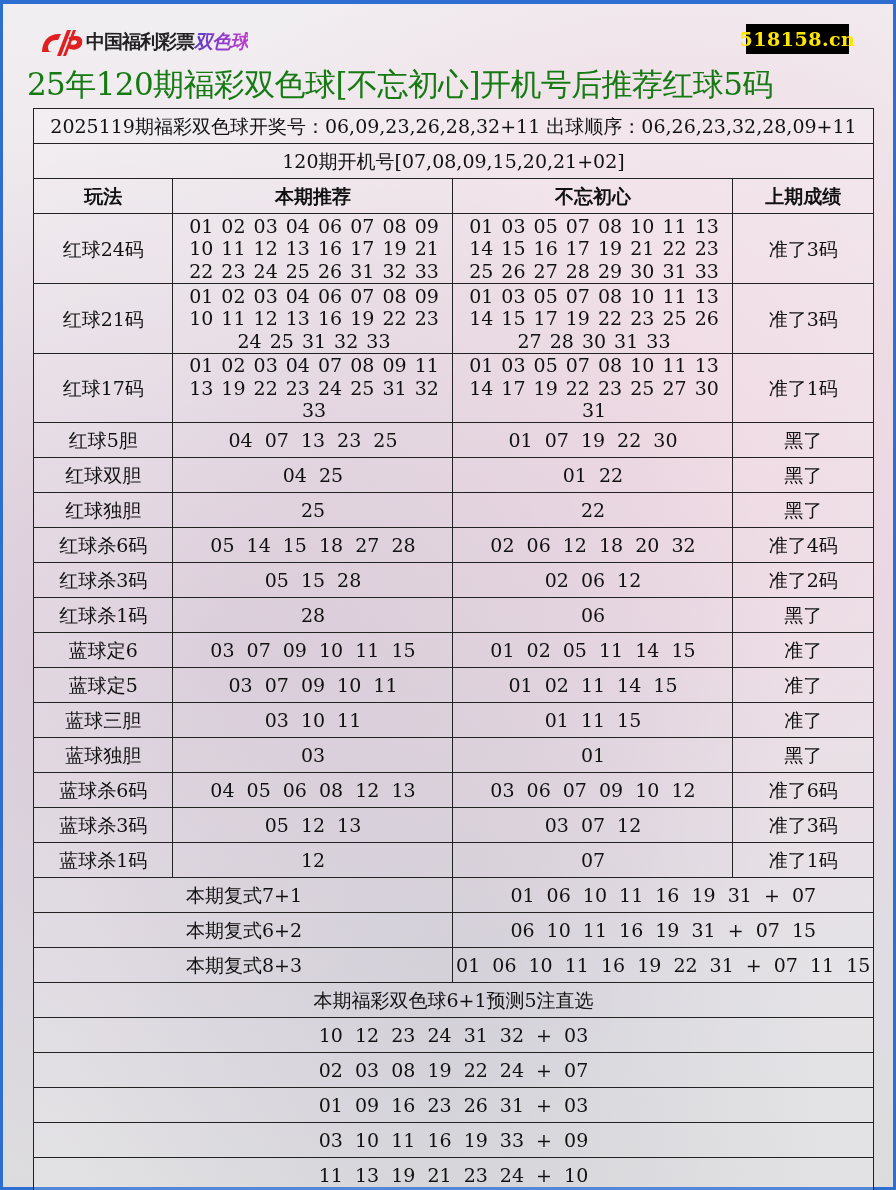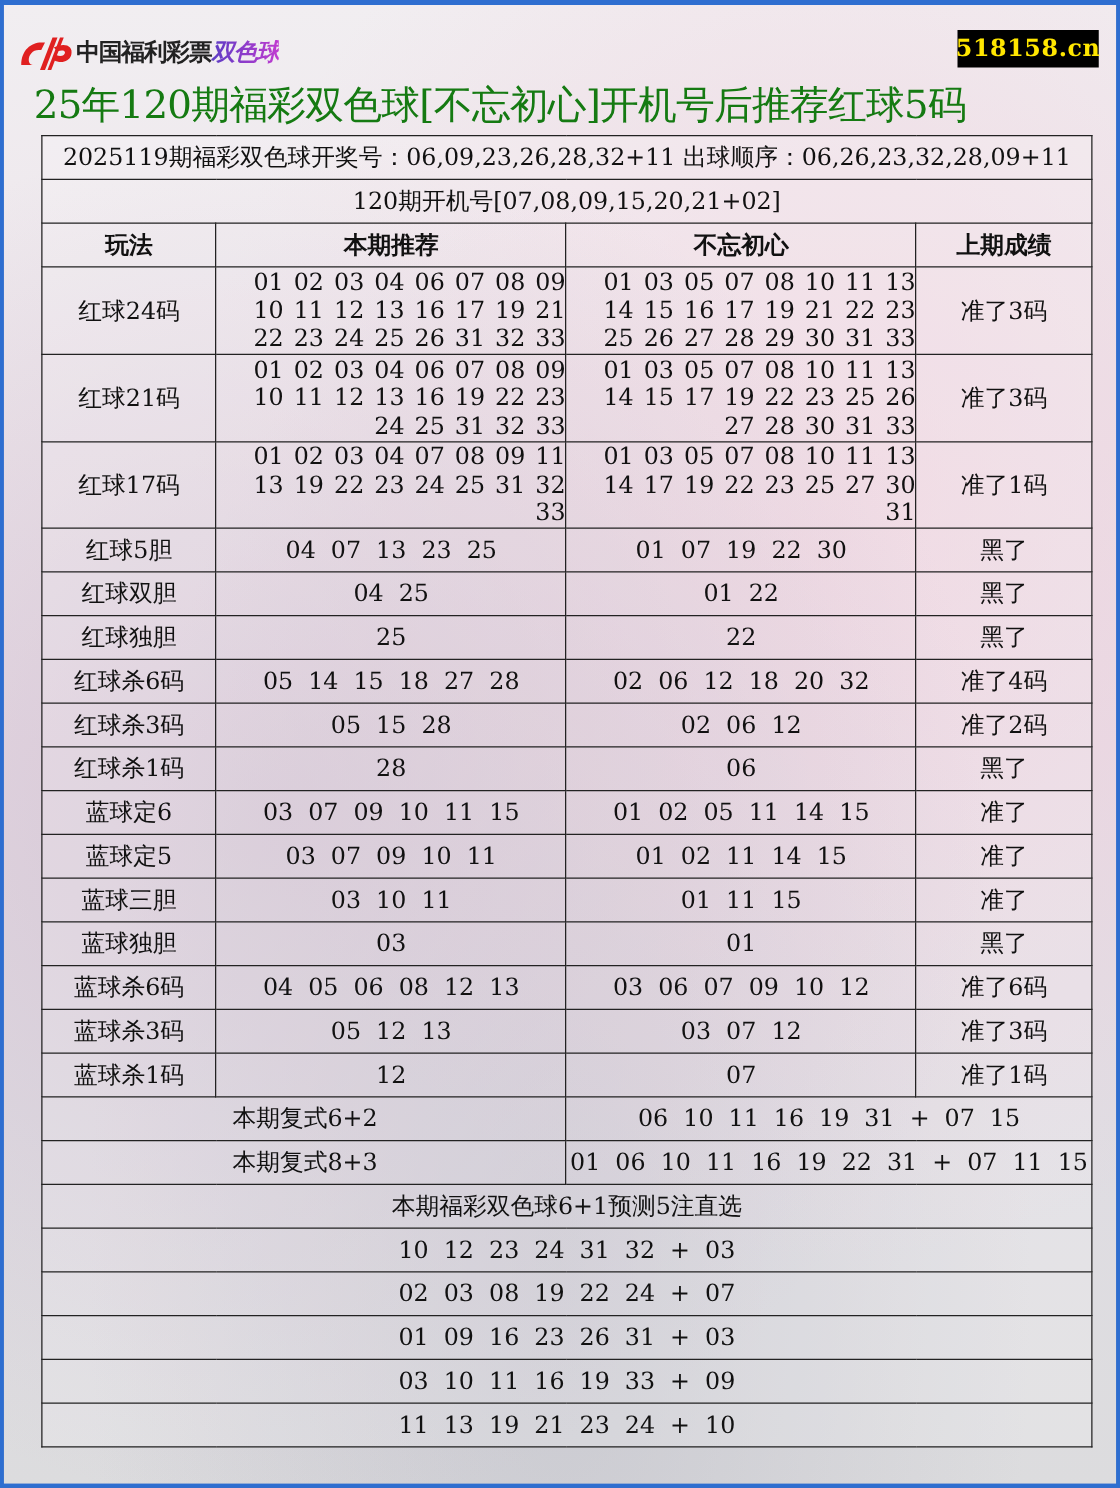--- a/index.html
+++ b/index.html
@@ -13,35 +13,35 @@
       box-sizing: border-box;
       border: 3px solid #2e6ed0;
       border-top-width: 4px;
       background:
         radial-gradient(ellipse at 25% 55%, rgba(200,180,200,0.55), rgba(0,0,0,0) 60%),
         radial-gradient(ellipse at 75% 35%, rgba(240,200,215,0.55), rgba(0,0,0,0) 55%),
         radial-gradient(ellipse at 50% 85%, rgba(190,190,200,0.6), rgba(0,0,0,0) 60%),
         linear-gradient(180deg, #f1eef1 0%, #ece4ea 30%, #e8dde6 50%, #e0dde3 75%, #dcdcde 100%);
     }
     .logo {
-      position: absolute; left: 10px; top: 22px; height: 32px; display: flex; align-items: center;
+      position: absolute; left: 35px; top: 22px; height: 32px; display: flex; align-items: center;
     }
     .logo-mark { width: 46px; height: 32px; }
     .logo-text {
       font-family: "DejaVu Sans", "Liberation Sans", sans-serif;
       font-weight: bold; font-size: 19px; color: #222; letter-spacing: -1px; margin-left: 2px;
     }
     .logo-text-accent {
       font-family: "DejaVu Sans", "Liberation Sans", sans-serif;
       font-weight: bold; font-style: italic; font-size: 19px; letter-spacing: -1px;
       background: linear-gradient(90deg, #5b3cc4, #c03cd0);
       -webkit-background-clip: text; background-clip: text; color: transparent;
     }
     .site-badge {
-      position: absolute; left: 763px; top: 20px; width: 113px; height: 30px;
+      position: absolute; left: 743px; top: 20px; width: 103px; height: 30px;
       background: #000; color: #ffe600; font-weight: bold; font-size: 19px;
       display: flex; align-items: center; justify-content: center;
       font-family: "DejaVu Serif", "Liberation Serif", serif; letter-spacing: 0.5px;
     }
     .page-title {
       position: absolute; left: 24px; top: 60px; width: 860px;
       color: #157a12; font-size: 31px; line-height: 40px; white-space: nowrap;
       letter-spacing: -0.6px;
       font-family: "DejaVu Serif", "Liberation Serif", serif;
     }
@@ -49,21 +49,21 @@
       position: absolute; left: 30px; top: 104px; width: 841px;
       border-collapse: collapse; table-layout: fixed;
       font-size: 19px; color: #111;
     }
     table.main td {
       border: 1px solid #222; text-align: center; vertical-align: middle;
       padding: 0; line-height: 22px; height: 34px;
       background: rgba(255,255,255,0.18);
     }
     table.main td.nums {
-      text-align: right; word-spacing: 2px; line-height: 22.5px; padding: 0 0 0 2px; white-space: normal;
+      text-align: center; word-spacing: 2px; line-height: 22.5px; padding: 0 0 0 2px; white-space: normal;
     }
     table.main td.center-nums { word-spacing: 6px; text-align: center; }
     .w1 { width: 139px; } .w2 { width: 279px; } .w3 { width: 279px; } .w4 { width: 140px; }
     tr.hdr td { height: 34px; font-weight: bold; }
     tr.tall3 td { height: 69px; }
     tr.tall2 td { height: 51px; }
     .fushi-label { text-align: left !important; padding-left: 152px !important; }
   </style>
 </head>
 <body>
@@ -197,20 +197,24 @@
       <td>准了3码</td>
     </tr>
     <tr>
       <td>蓝球杀1码</td>
       <td class="center-nums">12</td>
       <td class="center-nums">07</td>
       <td>准了1码</td>
     </tr>
 
     <tr>
+      <td colspan="2" class="fushi-label">本期复式7+1</td>
+      <td colspan="2" class="center-nums">01 06 10 11 16 19 31 + 07</td>
+    </tr>
+    <tr>
       <td colspan="2" class="fushi-label">本期复式6+2</td>
       <td colspan="2" class="center-nums">06 10 11 16 19 31 + 07 15</td>
     </tr>
     <tr>
       <td colspan="2" class="fushi-label">本期复式8+3</td>
       <td colspan="2" class="center-nums">01 06 10 11 16 19 22 31 + 07 11 15</td>
     </tr>
 
     <tr>
       <td colspan="4">本期福彩双色球6+1预测5注直选</td>

